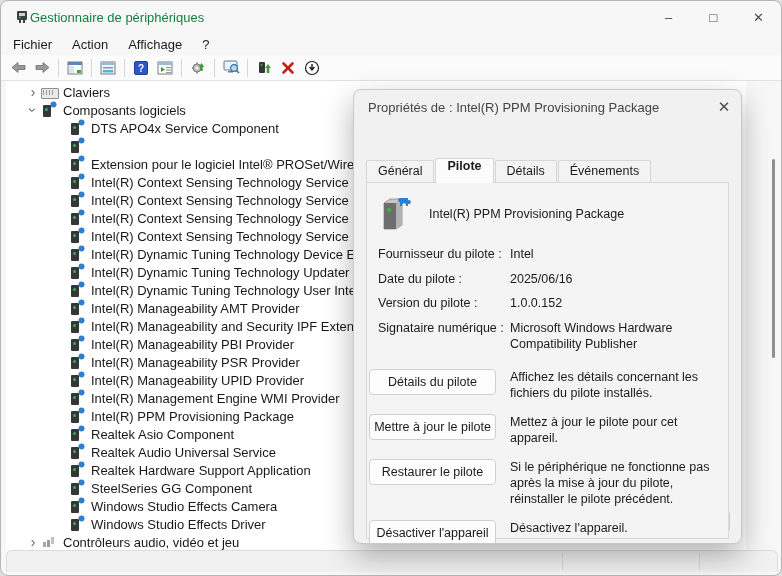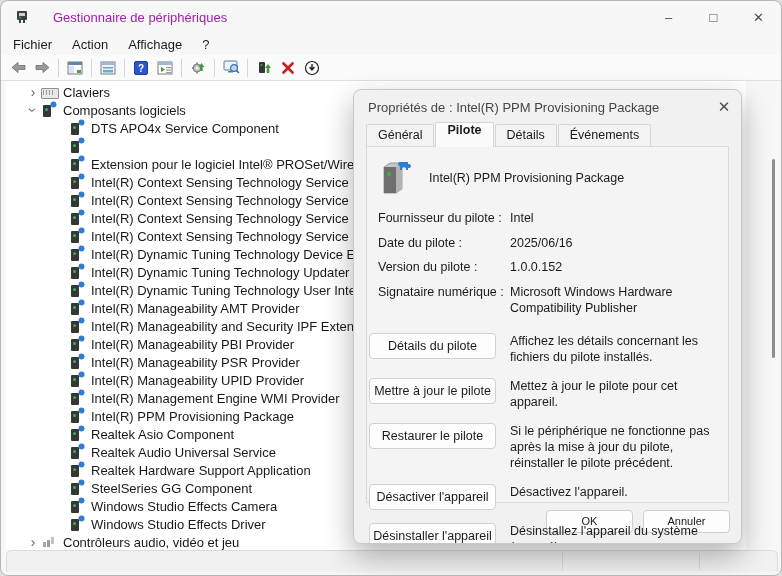--- a/index.html
+++ b/index.html
@@ -3,21 +3,21 @@
 <meta charset="utf-8">
 <style>
   * { box-sizing: border-box; margin: 0; padding: 0; }
   body { font-family: "Liberation Sans", sans-serif; background:#c9c9c9; }
   .stage { position:relative; width:782px; height:576px; overflow:hidden; background:#dfdfdf; }
 
   
   .window { position:absolute; inset:0; background:#f7f7f7; border:1px solid #b5b5b5;
             border-radius:8px; overflow:hidden; }
   .titlebar { height:32px; display:flex; align-items:center; padding-left:13px; }
-  .titlebar .title { font-size:13px; color:#a21caf; margin-left:23px; flex:1; }
+  .titlebar .title { font-size:13px; color:#15803d; margin-left:0; flex:1; }
   .win-controls { display:flex; height:32px; }
   .win-btn { width:45px; height:32px; display:flex; align-items:center; justify-content:center;
              color:#4c4c4c; font-size:13px; cursor:default; }
   .menubar { height:22px; display:flex; align-items:center; padding-left:2px; }
   .menu-item { font-size:13px; color:#1b1b1b; padding:2px 10px; }
   .toolbar { height:26px; display:flex; align-items:center; padding-left:5px;
              background:#fbfbfb; border-bottom:1px solid #e2e2e2; }
   .tb-icon { width:24px; height:22px; display:flex; align-items:center; justify-content:center; }
   .tb-sep { width:1px; height:18px; background:#d7d7d7; margin:0 4px; }
 
@@ -60,21 +60,21 @@
   .status-sep { position:absolute; top:2px; bottom:2px; width:1px; background:#dadada; }
 
   
   .dialog { position:absolute; left:352px; top:88px; width:389px; height:455px;
             background:#f1f1f1; border:1px solid #c9c9c9; border-radius:8px;
             box-shadow:0 12px 30px rgba(0,0,0,.30); overflow:hidden; }
   .dlg-titlebar { height:34px; display:flex; align-items:center; padding-left:14px; }
   .dlg-title { font-size:13px; color:#454545; flex:1; }
   .dlg-close { width:34px; height:30px; display:flex; align-items:center; justify-content:center;
                color:#4c4c4c; font-size:15px; }
-  .dlg-tabs { display:flex; padding:0 12px; position:relative; z-index:2; }
+  .dlg-tabs { display:flex; padding:0 12px; position:relative; z-index:2;margin-top:36px; }
   .tab { font-size:12.5px; color:#1b1b1b; padding:3px 11px 4px; background:#f3f3f3;
          border:1px solid #d6d6d6; border-bottom:none; border-radius:2px 2px 0 0; margin-right:1px; }
   .tab.active { background:#fbfbfb; padding-top:0; margin-top:-2px; margin-bottom:-1px; z-index:3; position:relative;font-weight:bold; }
   .tab-page { position:relative; margin:0 12px; height:357px; background:#f4f4f4;
               border:1px solid #d9d9d9; z-index:1; }
   .device-header { display:flex; align-items:center; gap:17px; padding:12px 11px 8px; }
   .device-name { font-size:12.5px; color:#1b1b1b; }
   .fields { padding:6px 11px 0; }
   .field-row { display:grid; grid-template-columns:132px 1fr; margin-bottom:9px; }
   .field-label, .field-value { font-size:12.5px; color:#1b1b1b; line-height:1.25; }

